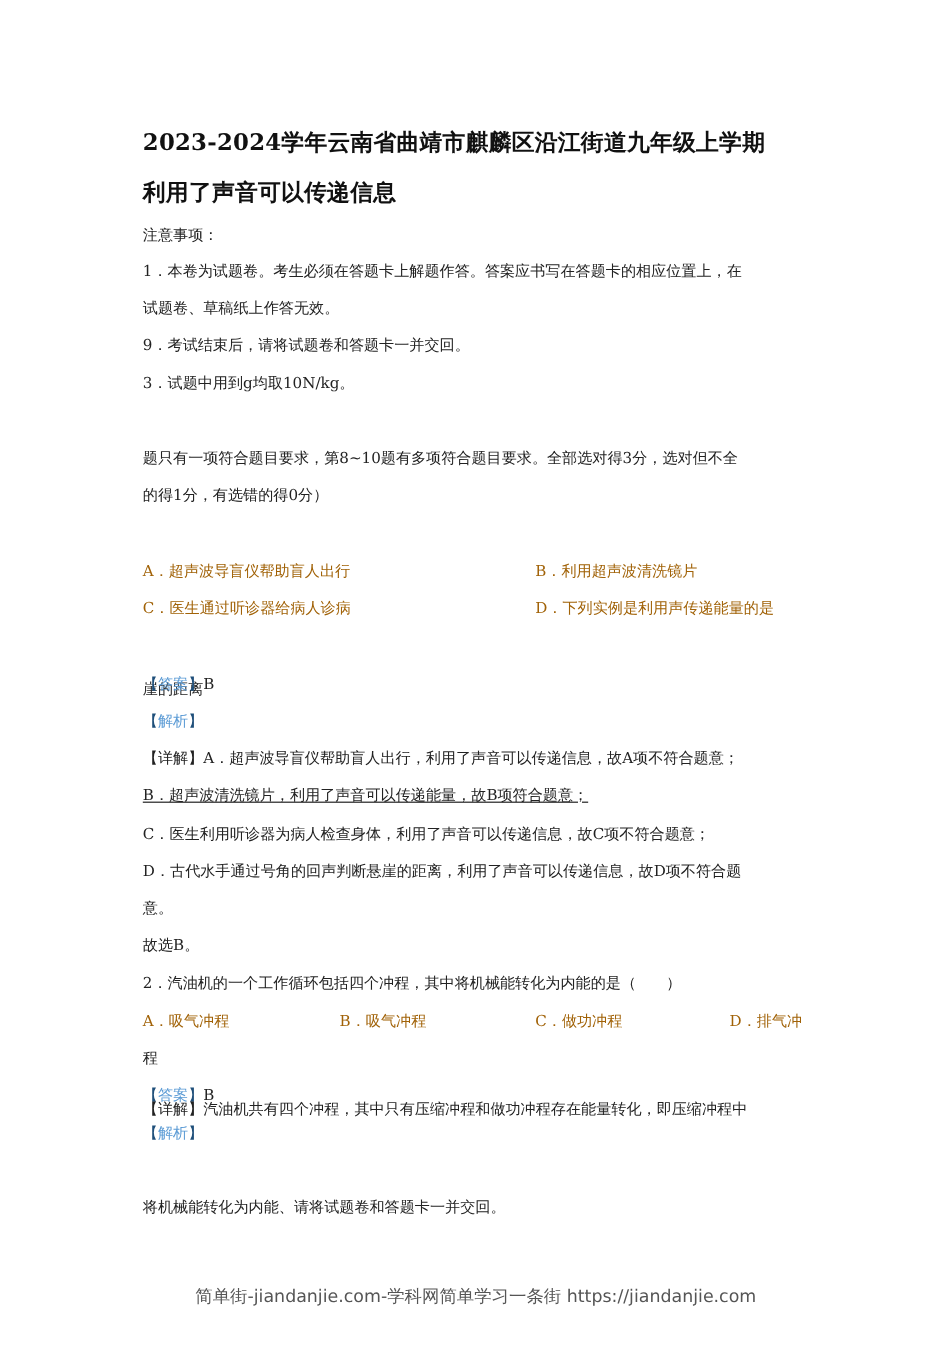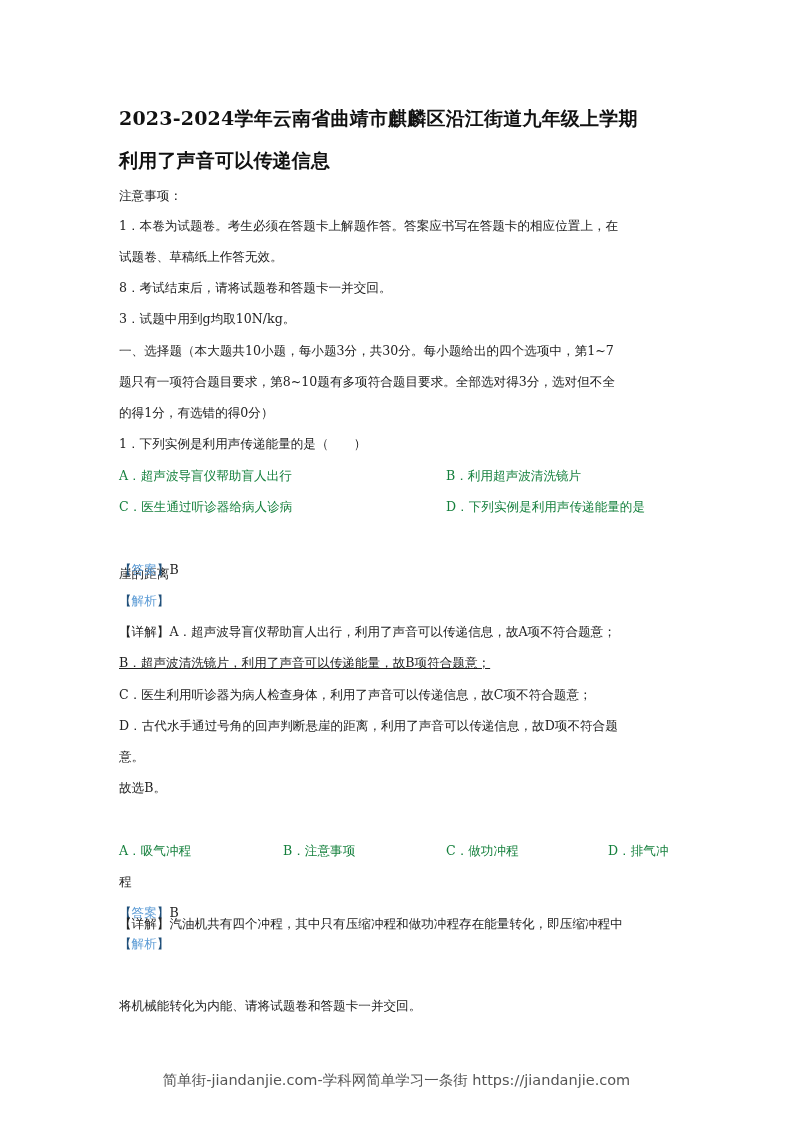--- a/index.html
+++ b/index.html
@@ -12,48 +12,46 @@
     .title {
       position: absolute; left: 119px; width: 570px;
       font-family: "DejaVu Serif", "Liberation Serif", serif;
       font-weight: bold; font-size: 19px; color: #111;
       white-space: nowrap; letter-spacing: 0.2px;
     }
     .line {
       position: absolute; left: 119px;
       font-size: 12.6px; line-height: 16px; white-space: nowrap; color: #222;
     }
-    .opt { position: absolute; font-size: 12.6px; line-height: 16px; white-space: nowrap; color: #15803d; }
+    .opt { position: absolute; font-size: 12.6px; line-height: 16px; white-space: nowrap; color: #a16207; }
     .bracket { color: #1f4f7a; }
     .blue { color: #5b9bd5; }
     .footer {
       position: absolute; left: 0; width: 793px; top: 1071px; text-align: center;
       font-family: "DejaVu Sans", "Liberation Sans", sans-serif;
       font-size: 14.5px; color: #555;
     }
   </style>
 </head>
 <body>
 
 <div class="page">
 
   <div class="title" style="top:106px;">2023-2024学年云南省曲靖市麒麟区沿江街道九年级上学期</div>
   <div class="title" style="top:148px;">利用了声音可以传递信息</div>
 
   <div class="line" style="top:188px;">注意事项：</div>
   <div class="line" style="top:218px;">1．本卷为试题卷。考生必须在答题卡上解题作答。答案应书写在答题卡的相应位置上，在</div>
   <div class="line" style="top:249px;">试题卷、草稿纸上作答无效。</div>
-  <div class="line" style="top:280px;">8．考试结束后，请将试题卷和答题卡一并交回。</div>
+  <div class="line" style="top:280px;">9．考试结束后，请将试题卷和答题卡一并交回。</div>
   <div class="line" style="top:311px;">3．试题中用到g均取10N/kg。</div>
 
-  <div class="line" style="top:343px;">一、选择题（本大题共10小题，每小题3分，共30分。每小题给出的四个选项中，第1~7</div>
   <div class="line" style="top:374px;">题只有一项符合题目要求，第8~10题有多项符合题目要求。全部选对得3分，选对但不全</div>
   <div class="line" style="top:405px;">的得1分，有选错的得0分）</div>
 
-  <div class="line" style="top:436px;">1．下列实例是利用声传递能量的是（　　）</div>
   <div class="opt" style="top:468px; left:119px;">A．超声波导盲仪帮助盲人出行</div>
   <div class="opt" style="top:468px; left:446px;">B．利用超声波清洗镜片</div>
   <div class="opt" style="top:499px; left:119px;">C．医生通过听诊器给病人诊病</div>
   <div class="opt" style="top:499px; left:446px;">D．下列实例是利用声传递能量的是</div>
   <div class="line" style="top:530px;margin-top:36px;">崖的距离</div>
 
   <div class="line" style="top:562px;">
     <span class="bracket">【</span><span class="blue">答案</span><span class="bracket">】</span><span>B</span>
   </div>
   <div class="line" style="top:593px;">
@@ -61,22 +59,23 @@
   </div>
   <div class="line" style="top:624px;">
     <span>【</span><span>详解</span><span>】</span><span>A．超声波导盲仪帮助盲人出行，利用了声音可以传递信息，故A项不符合题意；</span>
   </div>
   <div class="line" style="top:655px;text-decoration:underline;">B．超声波清洗镜片，利用了声音可以传递能量，故B项符合题意；</div>
   <div class="line" style="top:687px;">C．医生利用听诊器为病人检查身体，利用了声音可以传递信息，故C项不符合题意；</div>
   <div class="line" style="top:718px;">D．古代水手通过号角的回声判断悬崖的距离，利用了声音可以传递信息，故D项不符合题</div>
   <div class="line" style="top:749px;">意。</div>
   <div class="line" style="top:780px;">故选B。</div>
 
+  <div class="line" style="top:811px;">2．汽油机的一个工作循环包括四个冲程，其中将机械能转化为内能的是（　　）</div>
   <div class="opt" style="top:843px; left:119px;">A．吸气冲程</div>
-  <div class="opt" style="top:843px; left:283px;">B．注意事项</div>
+  <div class="opt" style="top:843px; left:283px;">B．吸气冲程</div>
   <div class="opt" style="top:843px; left:446px;">C．做功冲程</div>
   <div class="opt" style="top:843px; left:608px;">D．排气冲</div>
   <div class="line" style="top:874px;">程</div>
 
   <div class="line" style="top:905px;">
     <span class="bracket">【</span><span class="blue">答案</span><span class="bracket">】</span><span>B</span>
   </div>
   <div class="line" style="top:936px;">
     <span class="bracket">【</span><span class="blue">解析</span><span class="bracket">】</span>
   </div>

